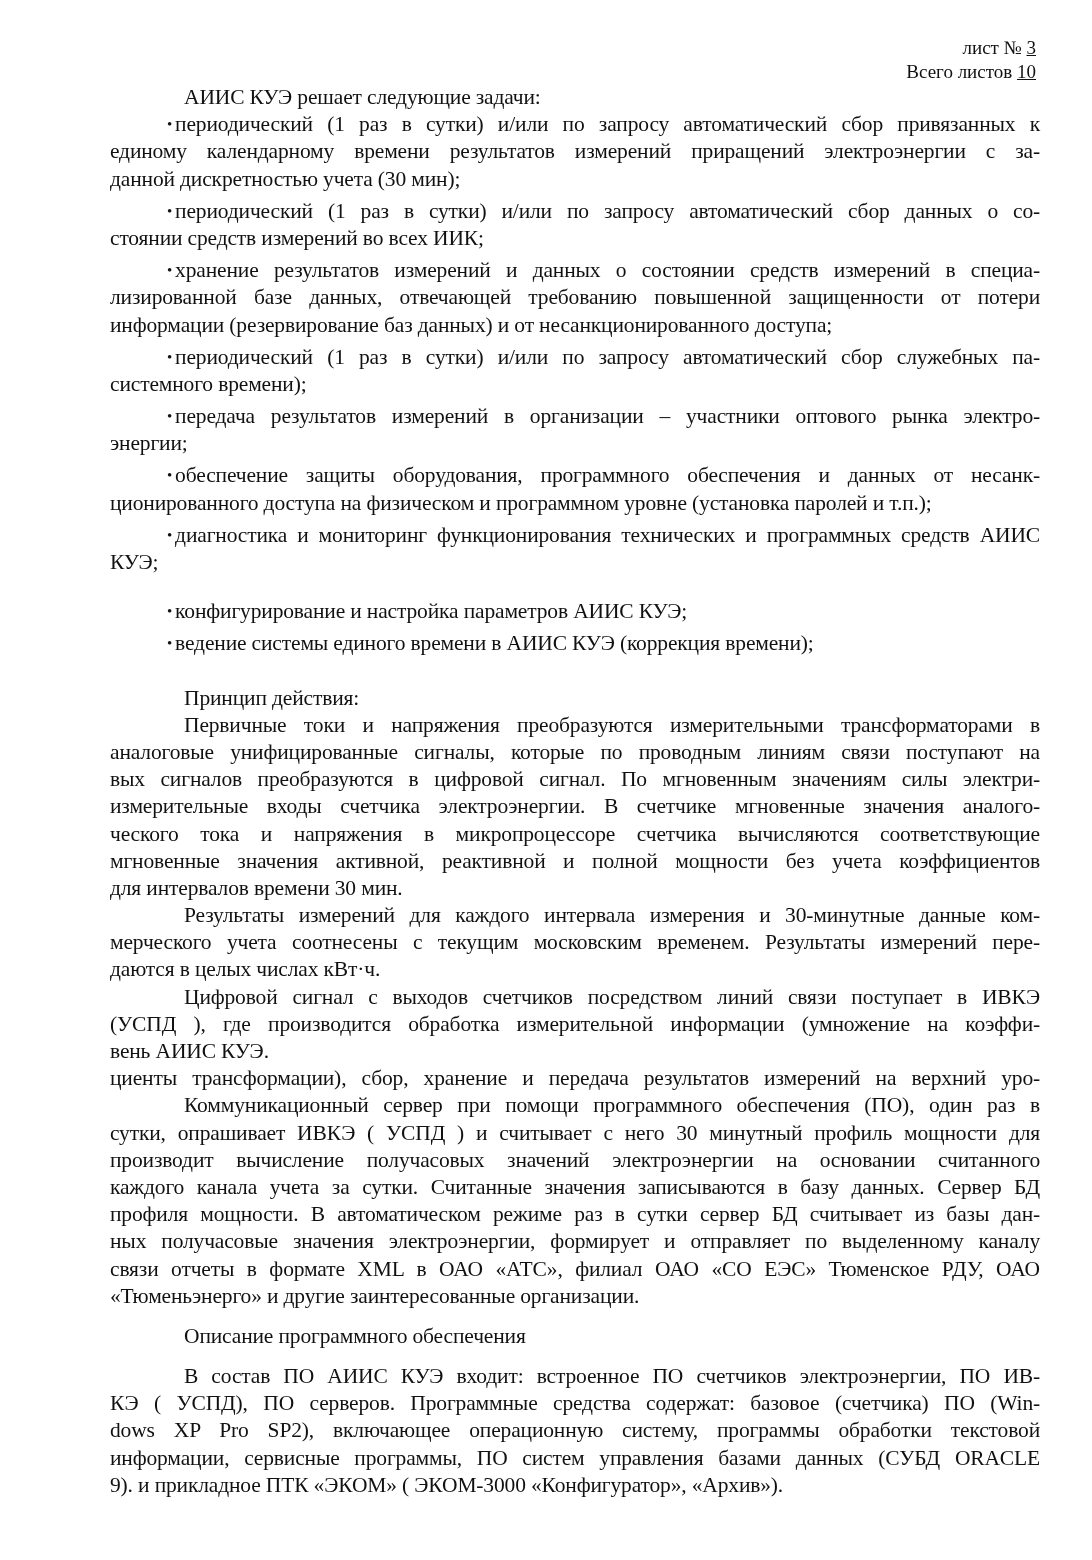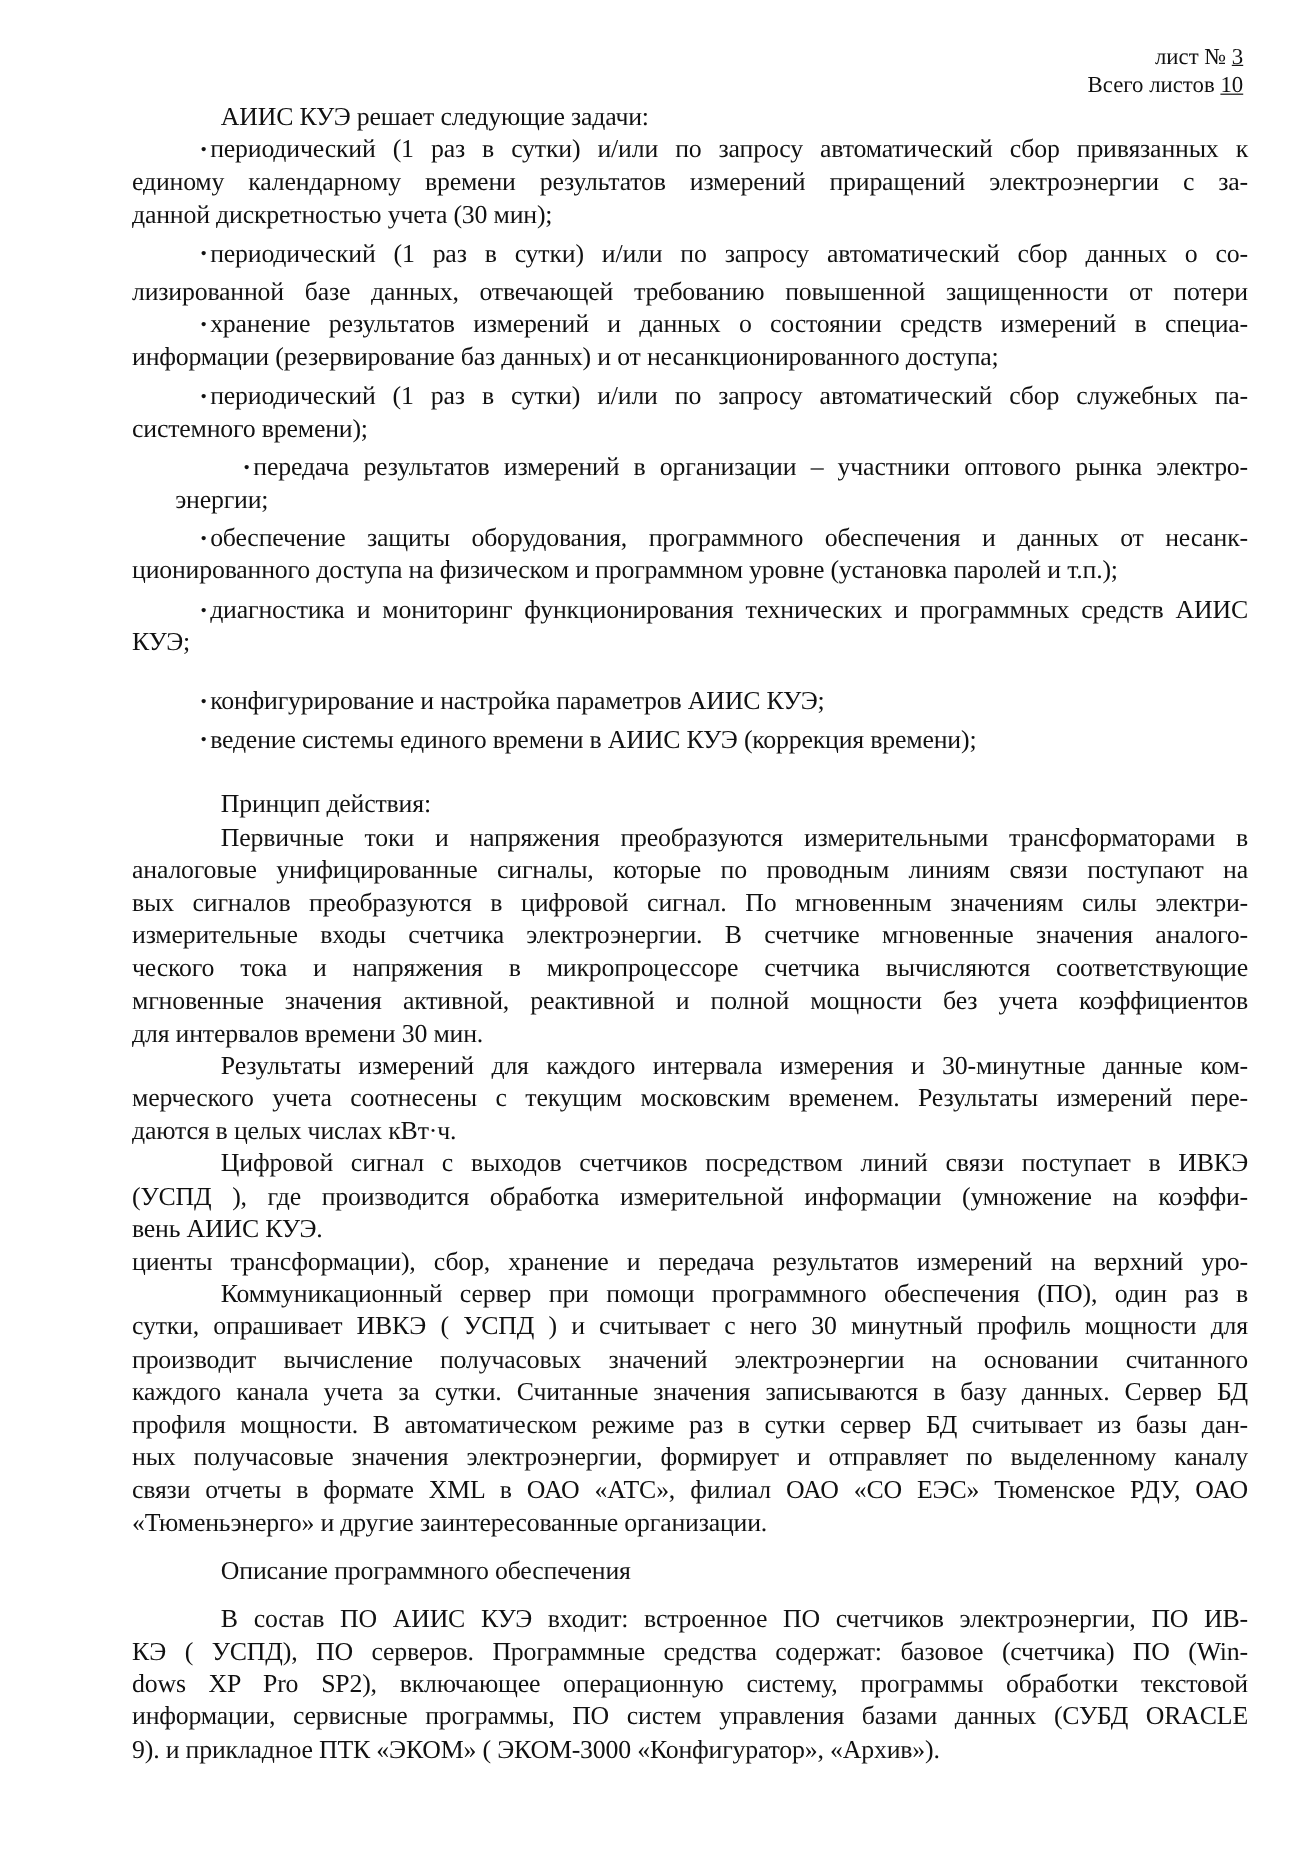--- a/index.html
+++ b/index.html
@@ -87,31 +87,32 @@
       <span class="heading">АИИС КУЭ  решает следующие задачи:</span>
 
       <div id="tasks-list">
           <div>
             <span class="line ind-bullet"><span class="bullet-dot">•</span>периодический (1 раз в сутки) и/или по запросу автоматический сбор привязанных к</span>
             <span class="line">единому календарному времени результатов измерений приращений электроэнергии с за-</span>
             <span class="line last">данной дискретностью учета (30 мин);</span>
           </div>
           <div style="margin-top: 5px;">
             <span class="line ind-bullet"><span class="bullet-dot">•</span>периодический (1 раз в сутки) и/или по запросу автоматический сбор данных о со-</span>
+            <span class="line last">стоянии средств измерений во всех ИИК;</span>
           </div>
           <div style="margin-top: 5px;">
+            <span class="line ind-bullet"><span class="bullet-dot">•</span>хранение результатов измерений и данных о состоянии средств измерений в специа-</span>
             <span class="line">лизированной базе данных, отвечающей требованию повышенной защищенности от потери</span>
-            <span class="line ind-bullet"><span class="bullet-dot">•</span>хранение результатов измерений и данных о состоянии средств измерений в специа-</span>
             <span class="line last">информации (резервирование баз данных) и от несанкционированного доступа;</span>
           </div>
           <div style="margin-top: 5px;">
             <span class="line ind-bullet"><span class="bullet-dot">•</span>периодический (1 раз в сутки) и/или по запросу автоматический сбор служебных па-</span>
             <span class="line last">системного времени);</span>
           </div>
-          <div style="margin-top: 5px; margin-left: 36px;">
+          <div style="margin-top: 5px;">
             <span class="line ind-bullet"><span class="bullet-dot">•</span>передача результатов измерений в организации – участники оптового рынка электро-</span>
             <span class="line last">энергии;</span>
           </div>
           <div style="margin-top: 5px;">
             <span class="line ind-bullet"><span class="bullet-dot">•</span>обеспечение защиты оборудования, программного обеспечения и данных от несанк-</span>
             <span class="line last">ционированного доступа на физическом и программном уровне (установка паролей и т.п.);</span>
           </div>
           <div style="margin-top: 5px;">
             <span class="line ind-bullet"><span class="bullet-dot">•</span>диагностика и мониторинг функционирования технических и программных средств АИИС</span>
             <span class="line last">КУЭ;</span>

